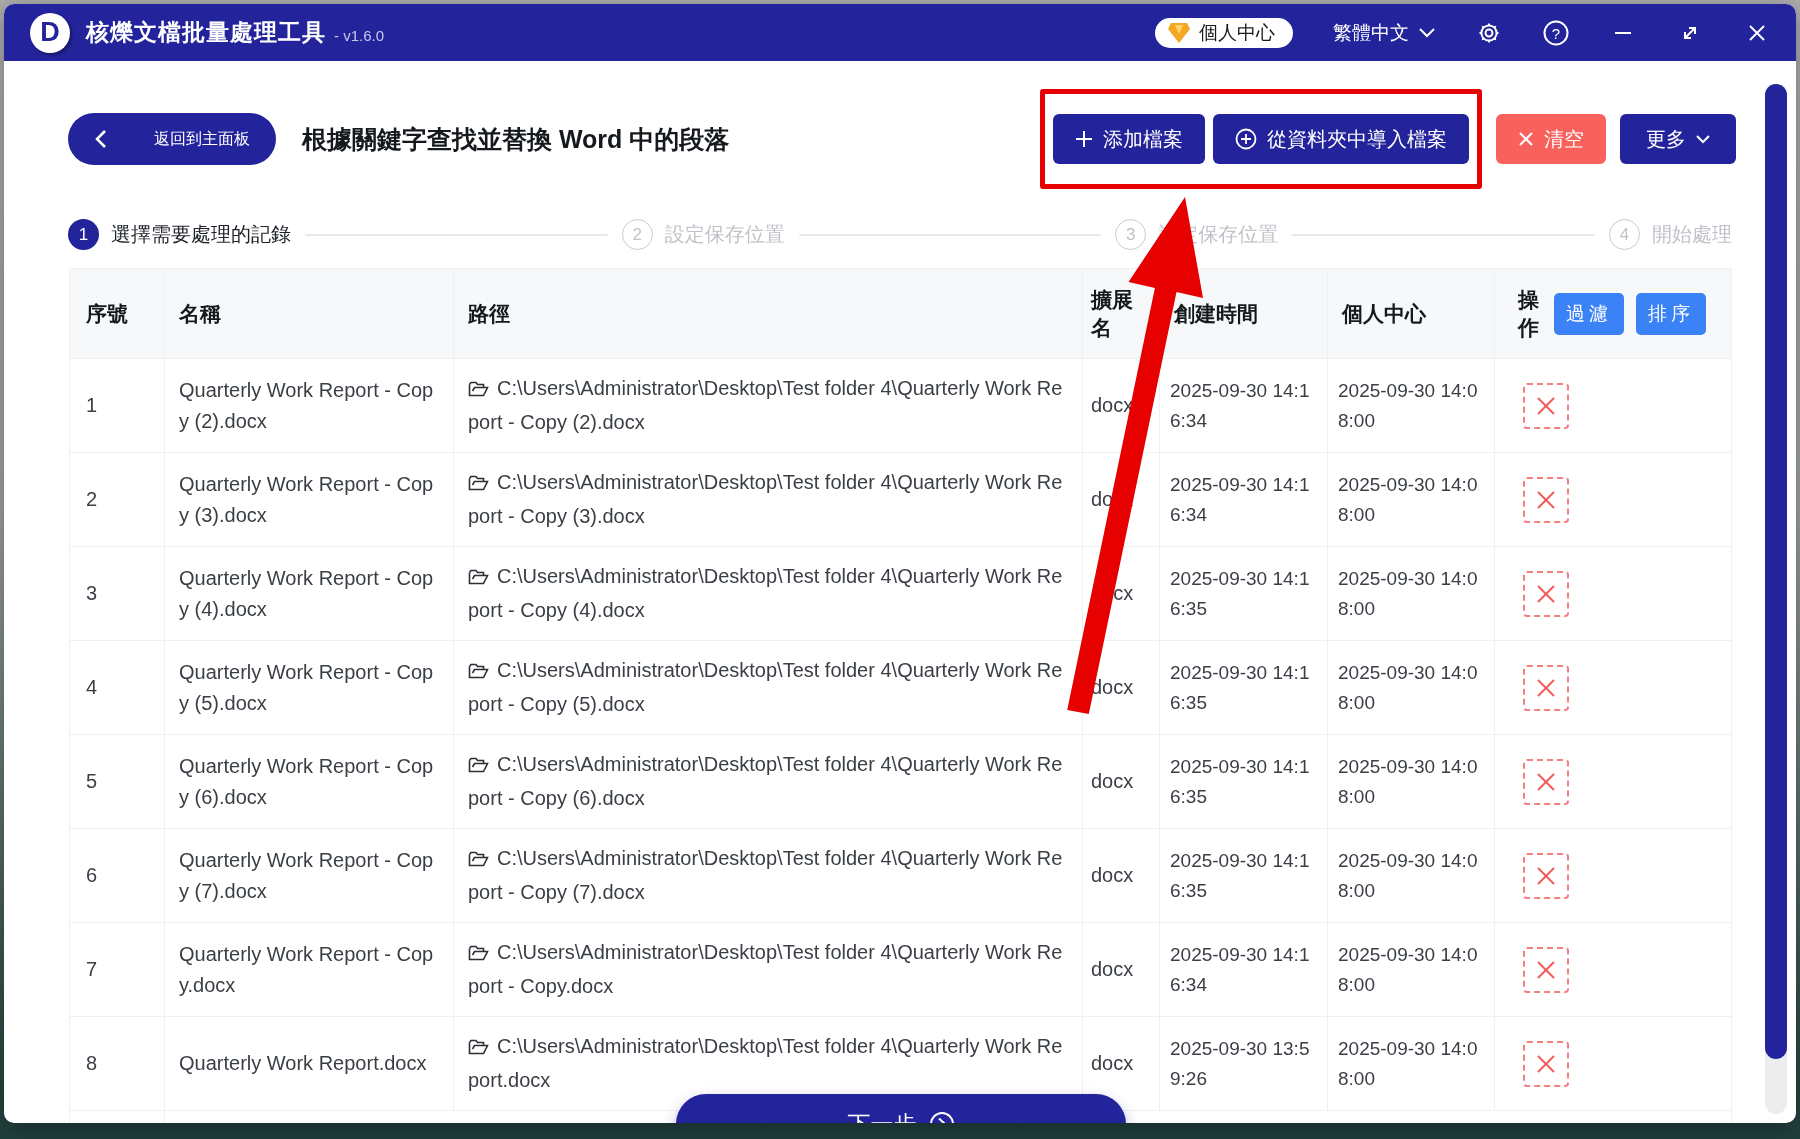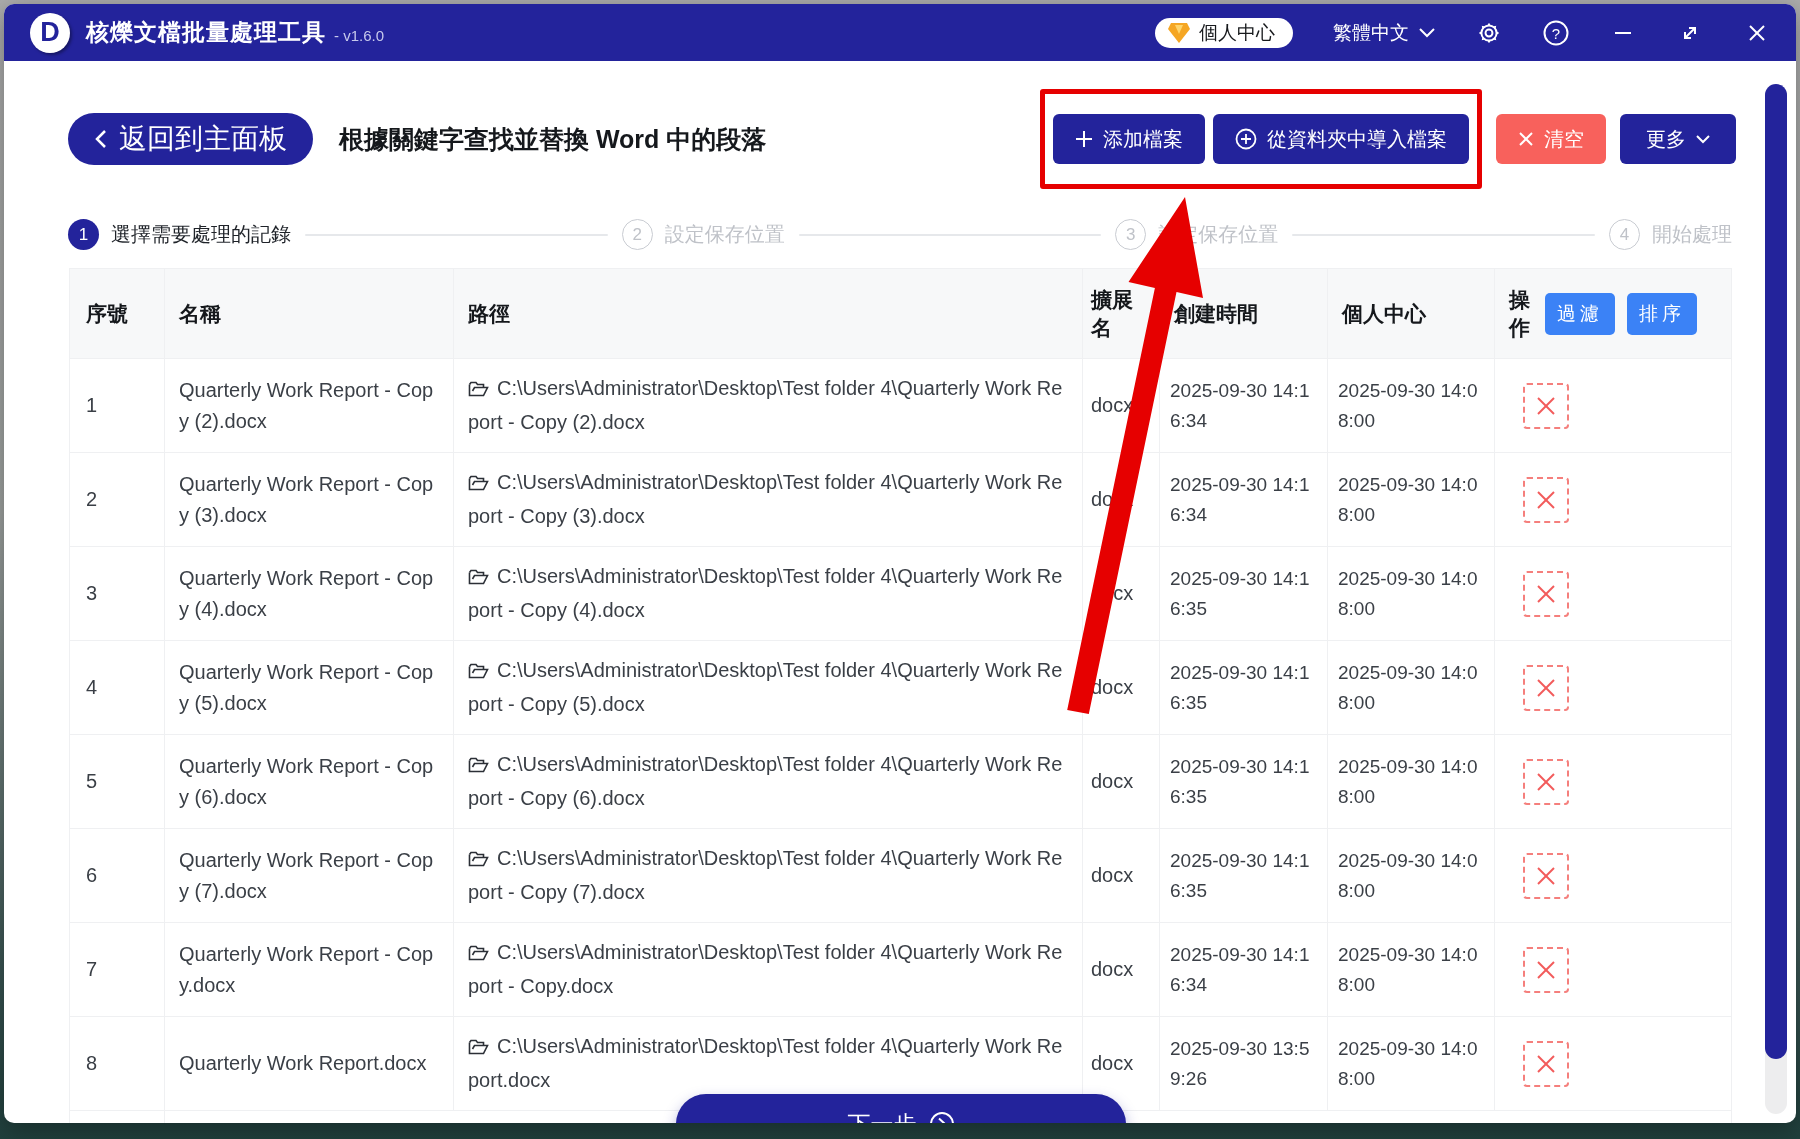--- a/index.html
+++ b/index.html
@@ -31,21 +31,21 @@
     display:flex; align-items:center; gap:8px; color:#17191C; font-size:19px; cursor:pointer;
   }
   .lang { display:flex; align-items:center; gap:10px; font-size:19px; cursor:pointer; }
   .tb-icon { width:27px; height:27px; display:flex; align-items:center; justify-content:center; cursor:pointer; }
   
   .page-header {
     display:flex; align-items:center; padding:28px 60px 24px 64px;
   }
   .back-btn {
     background:#23239B; color:#fff; border:none; border-radius:26px; height:52px;
-    min-width:208px; padding:0 26px; font-size:28px; display:flex; align-items:center;
+    min-width:208px; padding:0 26px; font-size:16px; display:flex; align-items:center;
     justify-content:space-between; gap:12px; cursor:pointer; font-family:inherit;
   }
   .page-title { font-size:25px; font-weight:bold; color:#15181C; margin-left:26px; }
   .header-actions { margin-left:auto; display:flex; align-items:center; gap:14px; }
   .annotate-box {
     border:5px solid #E60000; border-radius:3px; padding:20px 8px; display:flex; gap:8px;
   }
   .btn {
     border:none; border-radius:6px; height:50px; font-size:20px; color:#fff;
     display:flex; align-items:center; justify-content:center; gap:10px;
@@ -78,21 +78,21 @@
     height:90px; vertical-align:middle;
   }
   td { border:1px solid #EFF0F2; padding:14px 14px; vertical-align:middle; }
   td.idx { padding-left:16px; }
   tbody td { height:91px; }
   td.wrap2 { word-break:break-all; line-height:1.55; }
   td.time { word-break:break-all; line-height:1.55; font-size:19px; padding-left:10px; padding-right:6px;}
   td.ext { padding-left:8px; }
   .path-cell { line-height:1.55; word-break:break-all; }
   .folder-ic { display:inline-block; vertical-align:-3px; margin-right:8px; }
-  .act-header { display:flex; align-items:center; gap:12px; }
+  .act-header { display:flex; align-items:center; gap:12px;margin-left:9px; }
   .mini-btn {
     background:#3b82f6; color:#fff; border:none; border-radius:5px; font-size:19px;
     padding:8px 12px; cursor:pointer; font-family:Liberation Mono, monospace; letter-spacing:4px; white-space:nowrap;
   }
   .del-btn {
     width:46px; height:46px; border:2px dashed #F57F7C; border-radius:4px; background:#fff;
     color:#F25B5B; font-size:24px; display:flex; align-items:center; justify-content:center;
     cursor:pointer; margin-left:14px; font-family:inherit;
   }
   tr.summary td { height:62px; font-size:20px; color:#2B2F36; border-bottom:none; }

